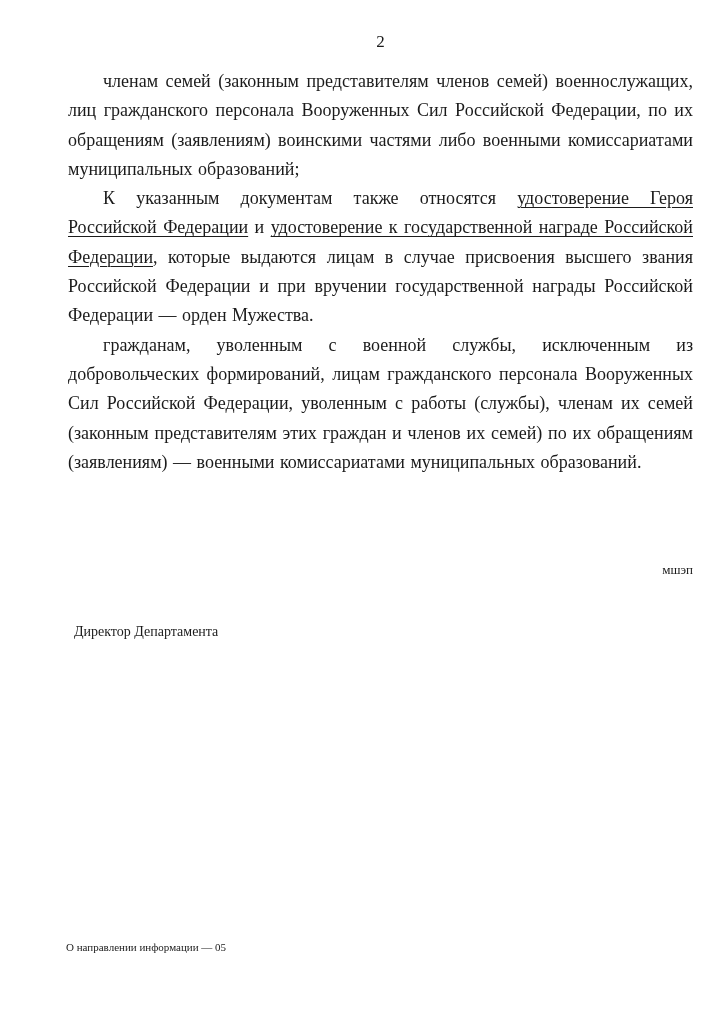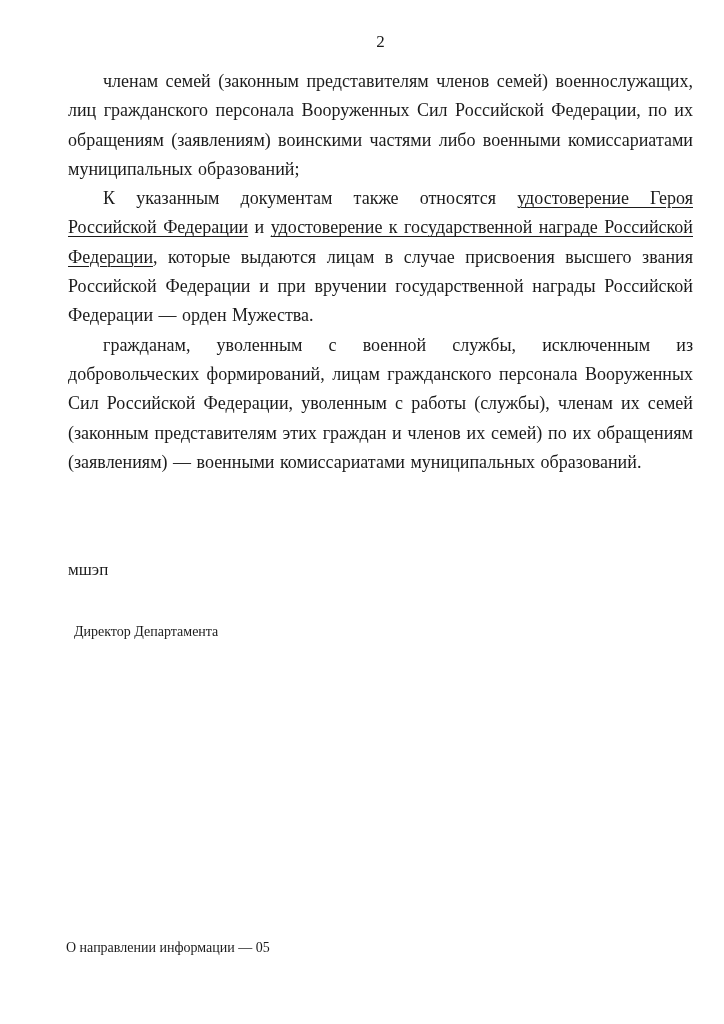--- a/index.html
+++ b/index.html
@@ -42,22 +42,22 @@
   .u {
     text-decoration: underline;
     text-underline-offset: 3px;
     text-decoration-thickness: 1px;
   }
   .sig-stamp {
     position: absolute;
     top: 562px;
     left: 68px;
     width: 625px;
-    text-align: left;
-    font-size: 17px;
+    text-align: right;
+    font-size: 13px;
     line-height: 15px;
   }
   .sig-row {
     position: absolute;
     top: 621px;
     left: 68px;
     width: 625px;
     display: flex;
     justify-content: space-between;
     font-size: 14px;
@@ -69,21 +69,21 @@
     position: absolute;
     top: 889px;
     left: 67px;
     font-size: 14px;
     line-height: 19px;
   }
   .footer-docref {
     position: absolute;
     top: 941px;
     left: 66px;
-    font-size: 14px;
+    font-size: 11px;
     line-height: 13px;
   }
 </style>
 </head>
 <body>
 
 <div class="page">
 
   <div class="page-number">2</div>
 

